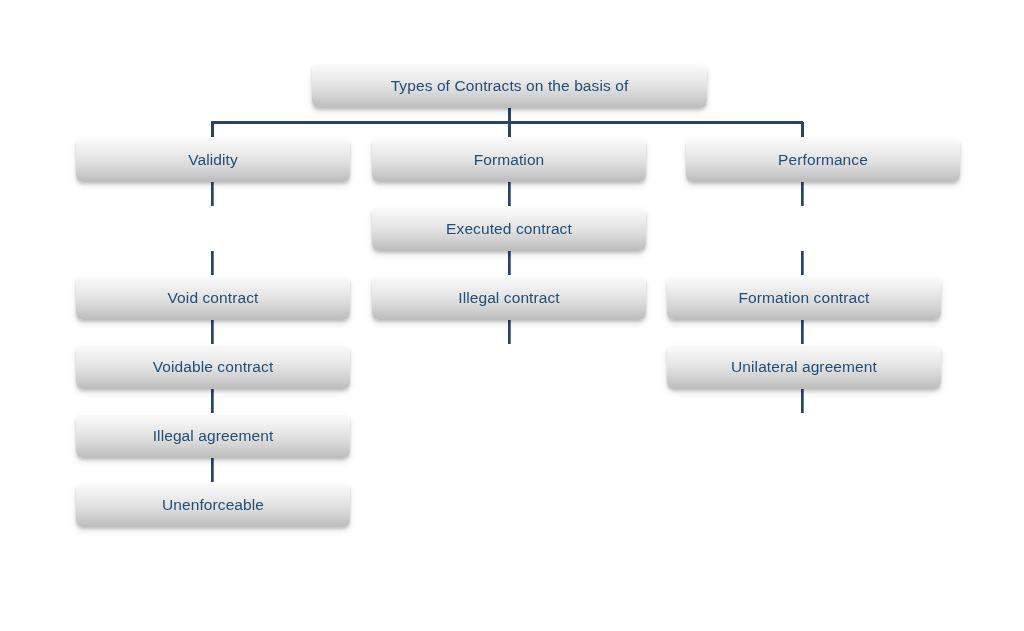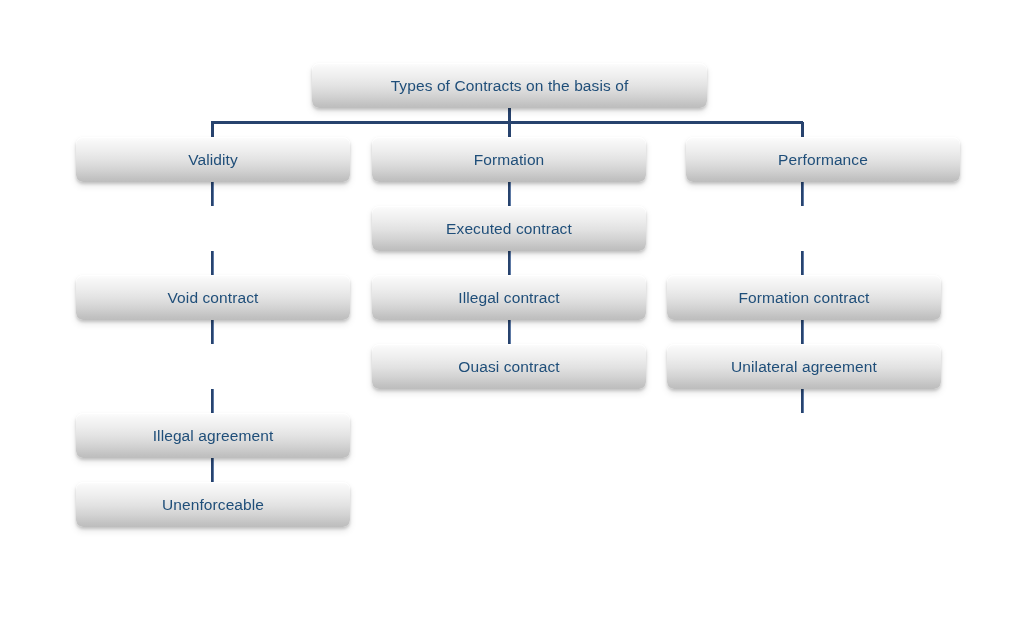--- a/index.html
+++ b/index.html
@@ -130,39 +130,39 @@
   <div class="node title" style="left:312px; top:63px; width:395px; height:45px;">
     <span class="label">Types of Contracts on the basis of</span>
   </div>
 
   <div class="node head" style="left:76px; top:137px; width:274px; height:45px;">
     <span class="label">Validity</span>
   </div>
   <div class="node leaf" style="left:76px; top:275px; width:274px; height:45px;">
     <span class="label">Void contract</span>
   </div>
+  <div class="node leaf" style="left:76px; top:344px; width:274px; height:45px;">
+    <span class="label">Voidable contract</span>
+  </div>
   <div class="node leaf" style="left:76px; top:413px; width:274px; height:45px;">
     <span class="label">Illegal agreement</span>
   </div>
   <div class="node head" style="left:372px; top:137px; width:274px; height:45px;">
     <span class="label">Formation</span>
   </div>
 
   <div class="node leaf" style="left:76px; top:482px; width:274px; height:45px;">
     <span class="label">Unenforceable</span>
   </div>
   <div class="node leaf" style="left:372px; top:206px; width:274px; height:45px;">
     <span class="label">Executed contract</span>
   </div>
   <div class="node leaf" style="left:372px; top:275px; width:274px; height:45px;">
     <span class="label">Illegal contract</span>
   </div>
-  <div class="node leaf" style="left:372px; top:344px; width:274px; height:45px;">
-    <span class="label">Ouasi contract</span>
-  </div>
 
   <div class="node head" style="left:686px; top:137px; width:274px; height:45px;">
     <span class="label">Performance</span>
   </div>
   <div class="node leaf" style="left:667px; top:275px; width:274px; height:45px;">
     <span class="label">Formation contract</span>
   </div>
   <div class="node leaf" style="left:667px; top:344px; width:274px; height:45px;">
     <span class="label">Unilateral agreement</span>
   </div>

